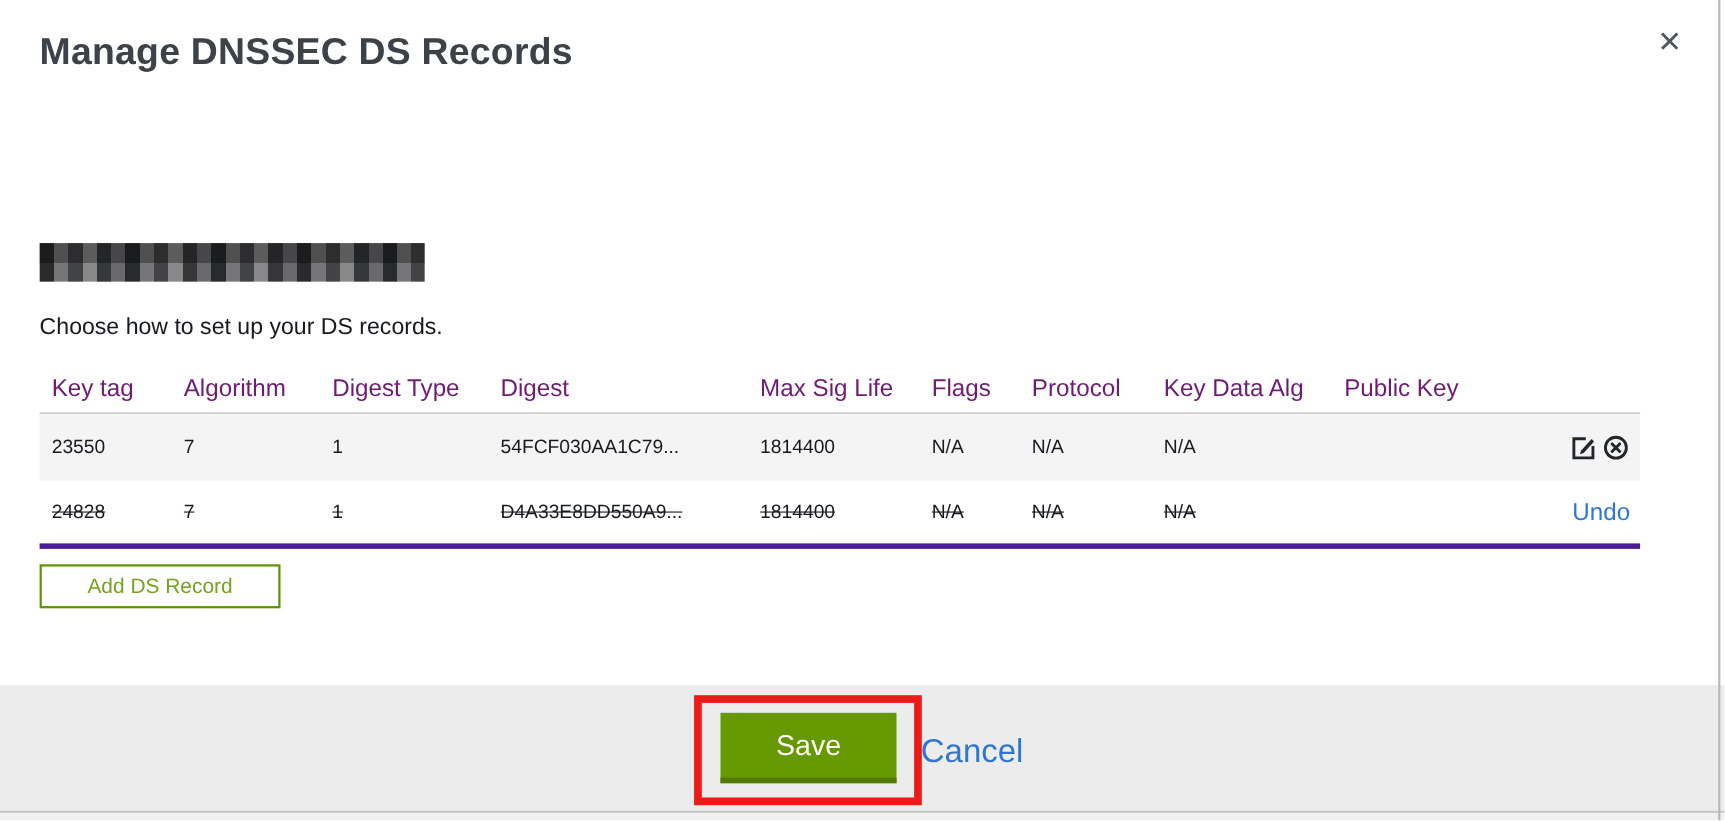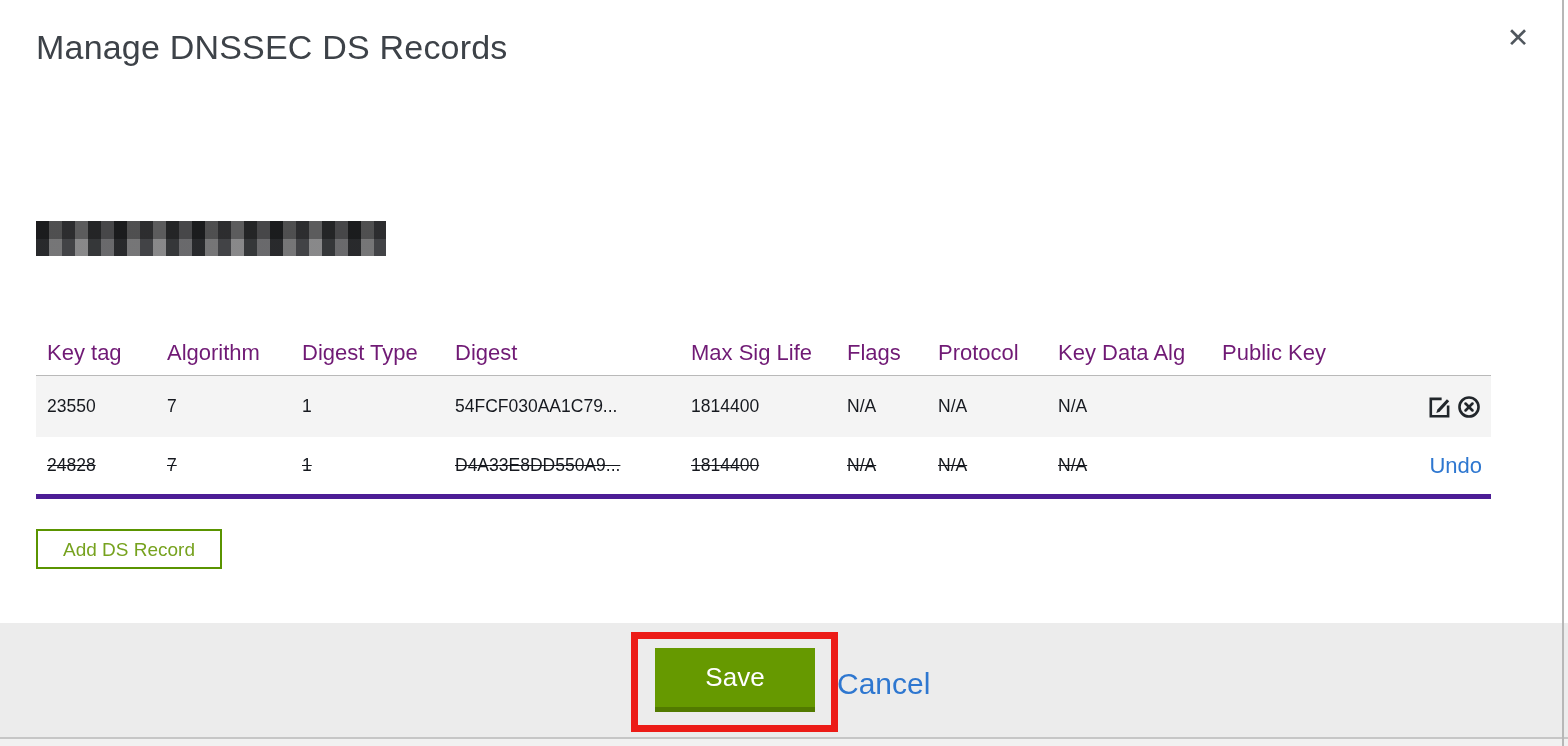--- a/index.html
+++ b/index.html
@@ -4,21 +4,21 @@
 <style>
   html,body{margin:0;padding:0;background:#fff;}
   .stage{
     position:relative;width:1568px;height:746px;overflow:hidden;
     font-family:"Liberation Sans","DejaVu Sans",sans-serif;
     color:#16191f;background:#ffffff;
   }
   .modal-right-border{position:absolute;top:0;bottom:0;right:4px;width:2px;background:#b7b7b7;}
   .dialog-title{
     position:absolute;left:36px;top:28px;
-    font-size:34px;font-weight:400;letter-spacing:.2px;color:#3d4248;
+    font-size:34px;font-weight:700;letter-spacing:.2px;color:#3d4248;
   }
   .close-btn{
     position:absolute;left:1500px;top:20px;width:36px;height:36px;
     font-size:27px;font-weight:700;color:#50575e;line-height:36px;text-align:center;
     cursor:pointer;user-select:none;
   }
   .redacted-domain{
     position:absolute;left:36px;top:221px;width:350px;height:35px;
     background-image:
       repeating-linear-gradient(90deg,
@@ -39,25 +39,24 @@
   .t-body{height:62px;font-size:17.5px;}
   .row-current{background:#f4f4f4;border-top:1px solid #b9b9b9;}
   .row-deleted{background:#ffffff;border-bottom:5px solid #4c1d95;}
   .row-deleted .cell{text-decoration:line-through;}
   .cell{white-space:nowrap;overflow:hidden;}
   .actions{display:flex;justify-content:flex-end;align-items:center;gap:3px;padding-right:9px;}
   .icon-btn{width:26px;height:26px;cursor:pointer;display:inline-flex;}
   .icon-btn svg{width:26px;height:26px;}
   .undo-link{color:#2e77d0;cursor:pointer;text-decoration:none;font-size:22px;}
   .add-btn{
-    position:absolute;left:36px;top:513px;width:186px;height:40px;box-sizing:border-box;
+    position:absolute;left:36px;top:513px;width:219px;height:40px;box-sizing:border-box;
     background:#fff;border:2px solid #5a9400;color:#76a21e;
     font-size:19px;text-align:center;line-height:36px;cursor:pointer;
     font-family:"Liberation Sans","DejaVu Sans",sans-serif;
-    margin-top:16px;
   }
   .footer{position:absolute;left:0;top:623px;width:1568px;height:114px;background:#ececec;}
   .footer-bottom-line{position:absolute;left:0;top:737px;width:1568px;height:2px;background:#c6c6c6;}
   .footer-under-strip{position:absolute;left:0;top:739px;width:1568px;height:7px;background:#f1f1f1;}
   .annotation-rect{
     position:absolute;left:631px;top:632px;width:207px;height:100px;box-sizing:border-box;
     border:7px solid #ec1b17;pointer-events:none;
   }
   .save-btn{
     position:absolute;left:655px;top:648px;width:160px;height:64px;box-sizing:border-box;
@@ -74,20 +73,21 @@
 <body>
 
 <div class="stage">
 
   <div class="dialog-title">Manage DNSSEC DS Records</div>
 
   <div class="close-btn">✕</div>
 
   <div class="redacted-domain"></div>
 
+  <div class="subtitle">Choose how to set up your DS records.</div>
 
   <div class="ds-table">
 
     <div class="t-row t-head">
       <div class="cell">Key tag</div>
       <div class="cell">Algorithm</div>
       <div class="cell">Digest Type</div>
       <div class="cell">Digest</div>
       <div class="cell">Max Sig Life</div>
       <div class="cell">Flags</div>

